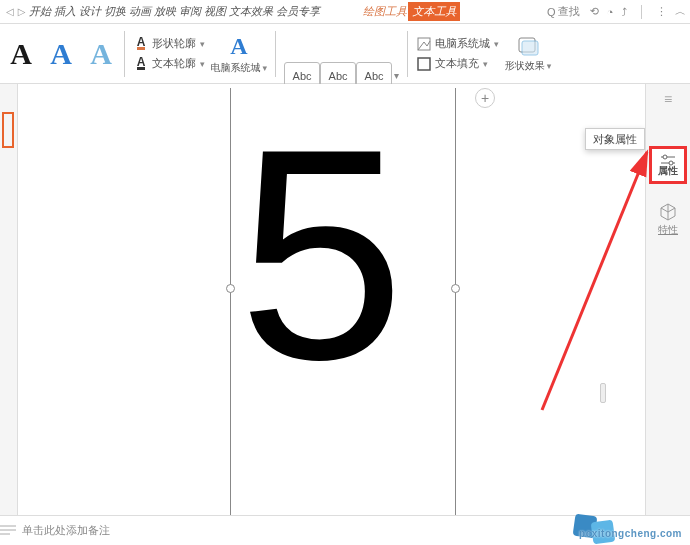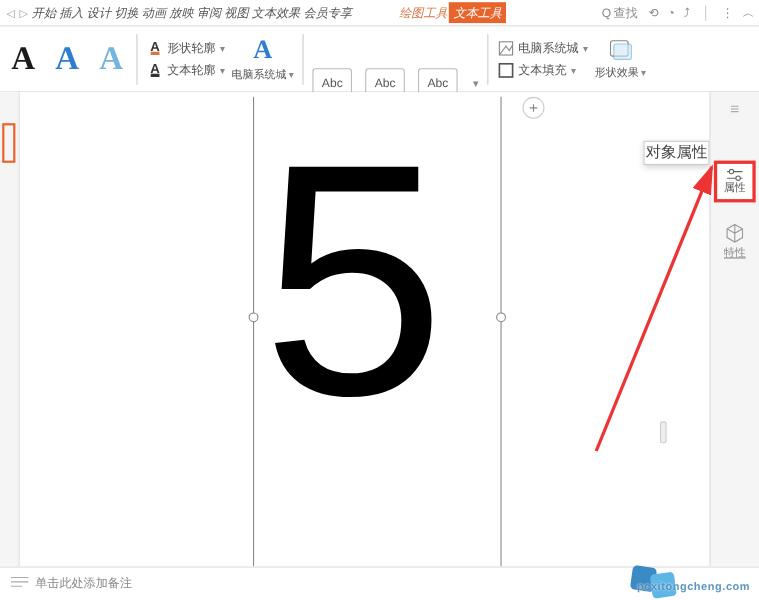--- a/index.html
+++ b/index.html
@@ -32,21 +32,21 @@
 .tf-row { display: flex; align-items: center; gap: 3px; cursor: pointer; }
 .tf-icon { width: 16px; height: 16px; display: inline-flex; align-items: center; justify-content: center; }
 .tf-icon .a-fill { font-size: 12px; font-weight: bold; color: #333; border-bottom: 3px solid #d97544; line-height: 10px; }
 .tf-icon .a-outline { font-size: 12px; font-weight: bold; color: #333; border-bottom: 3px solid #333; line-height: 10px; }
 .tf-label { color: #555; }
 .drop { color: #888; font-size: 9px; margin-left: 1px; }
 
 .text-effect-col { display: flex; flex-direction: column; align-items: center; font-size: 10px; color: #555; cursor: pointer; gap: 1px; }
 .text-effect-col .big-effect-a { font-size: 24px; font-weight: 900; color: #2f7dd2; font-family: Georgia, serif; }
 
-.abc-boxes { display: flex; gap: 12px; align-items: center; margin-top: 44px; }
+.abc-boxes { display: flex; gap: 0; align-items: center; margin-top: 44px; }
 .abc-box { width: 36px; height: 28px; border: 1px solid #bbb; border-radius: 3px; display: flex; align-items: center; justify-content: center; font-size: 11px; color: #555; cursor: pointer; }
 .abc-more { font-size: 10px; color: #888; margin-left: 2px; cursor: pointer; }
 
 .shape-group { display: flex; flex-direction: column; gap: 4px; font-size: 11px; }
 .shape-row { display: flex; align-items: center; gap: 3px; cursor: pointer; }
 .shape-icon { width: 16px; height: 16px; display: inline-flex; }
 
 .shape-effect-col { display: flex; flex-direction: column; align-items: center; font-size: 10px; color: #555; cursor: pointer; gap: 0; }
 
 
@@ -57,36 +57,36 @@
 .canvas-area { flex: 1; position: relative; overflow: hidden; background: #fff; }
 .slide-border-left { position: absolute; left: 212px; top: 4px; width: 0; height: 430px; border-left: 1px solid #888; }
 .slide-border-right { position: absolute; left: 437px; top: 4px; width: 0; height: 430px; border-left: 1px solid #888; }
 .handle { position: absolute; width: 9px; height: 9px; background: #fff; border: 1px solid #888; border-radius: 50%; }
 .handle.left { left: 208px; top: 200px; }
 .handle.right { left: 433px; top: 200px; }
 .big-5 { position: absolute; left: 220px; top: 20px; font-size: 300px; font-weight: 400; color: #000; font-family: Arial, sans-serif; line-height: 1; }
 .add-btn { position: absolute; right: 150px; top: 4px; width: 20px; height: 20px; border: 1px solid #ccc; border-radius: 50%; display: flex; align-items: center; justify-content: center; color: #888; font-size: 14px; cursor: pointer; background: #fff; }
 
 
-.obj-popup { position: absolute; right: 0px; top: 44px; width: 60px; height: 22px; background: #fff; border: 1px solid #ccc; box-shadow: 0 2px 6px rgba(0,0,0,0.2); display: flex; align-items: center; justify-content: center; font-size: 14px; color: #444; z-index: 5; }
+.obj-popup { position: absolute; right: 0px; top: 44px; width: 60px; height: 22px; background: #fff; border: 1px solid #ccc; box-shadow: 0 2px 6px rgba(0,0,0,0.2); display: flex; align-items: center; justify-content: center; font-size: 11px; color: #444; z-index: 5; }
 
 
 .right-sidebar { position: absolute; top: 84px; right: 0; width: 45px; bottom: 30px; background: #f5f5f5; border-left: 1px solid #ddd; display: flex; flex-direction: column; align-items: center; padding-top: 8px; gap: 6px; }
 .right-sidebar .side-top-icon { width: 22px; height: 14px; color: #aaa; display: flex; align-items: center; justify-content: center; font-size: 14px; cursor: pointer; }
 .right-sidebar .highlight-box { border: 3px solid #e33; width: 38px; height: 38px; display: flex; flex-direction: column; align-items: center; justify-content: center; background: #fff; cursor: pointer; gap: 0px; }
 .highlight-box .slider-ico { width: 18px; height: 12px; }
-.highlight-box .hlabel { font-size: 10px; color: #555; }
+.highlight-box .hlabel { font-size: 10px; color: #555; font-weight: bold; }
 .right-sidebar .side-item { display: flex; flex-direction: column; align-items: center; gap: 1px; color: #888; cursor: pointer; margin-top: 12px; }
 .side-item .cube-ico { width: 20px; height: 20px; display: flex; align-items: center; justify-content: center; }
 .side-item .slabel { font-size: 10px; color: #888; text-decoration: underline; }
 
 .sticky-marker { position: absolute; right: 39px; bottom: 112px; width: 6px; height: 20px; background: #eee; border: 1px solid #ccc; border-radius: 2px; }
 
 
-.footer { position: absolute; bottom: 0; left: 0; right: 0; height: 30px; border-top: 1px solid #ddd; display: flex; align-items: center; padding: 0 10px; font-size: 11px; color: #888; background: #fff; }
+.footer { position: absolute; bottom: 0; left: 0; right: 0; height: 30px; border-top: 1px solid #ddd; display: flex; align-items: center; padding: 0 0; font-size: 11px; color: #888; background: #fff; }
 .footer .notes-icon { margin-right: 6px; color: #aaa; }
 .footer .corner-shapes { position: absolute; right: 66px; bottom: -2px; }
 .footer .corner-shapes .sq { position: absolute; width: 22px; height: 22px; border-radius: 4px; }
 .footer .corner-shapes .sq1 { background: #3a8ac4; right: 28px; bottom: 10px; transform: rotate(8deg); }
 .footer .corner-shapes .sq2 { background: #5db6e6; right: 10px; bottom: 4px; transform: rotate(-8deg); }
 
 
 .red-arrow { position: absolute; pointer-events: none; z-index: 10; }
 
 

